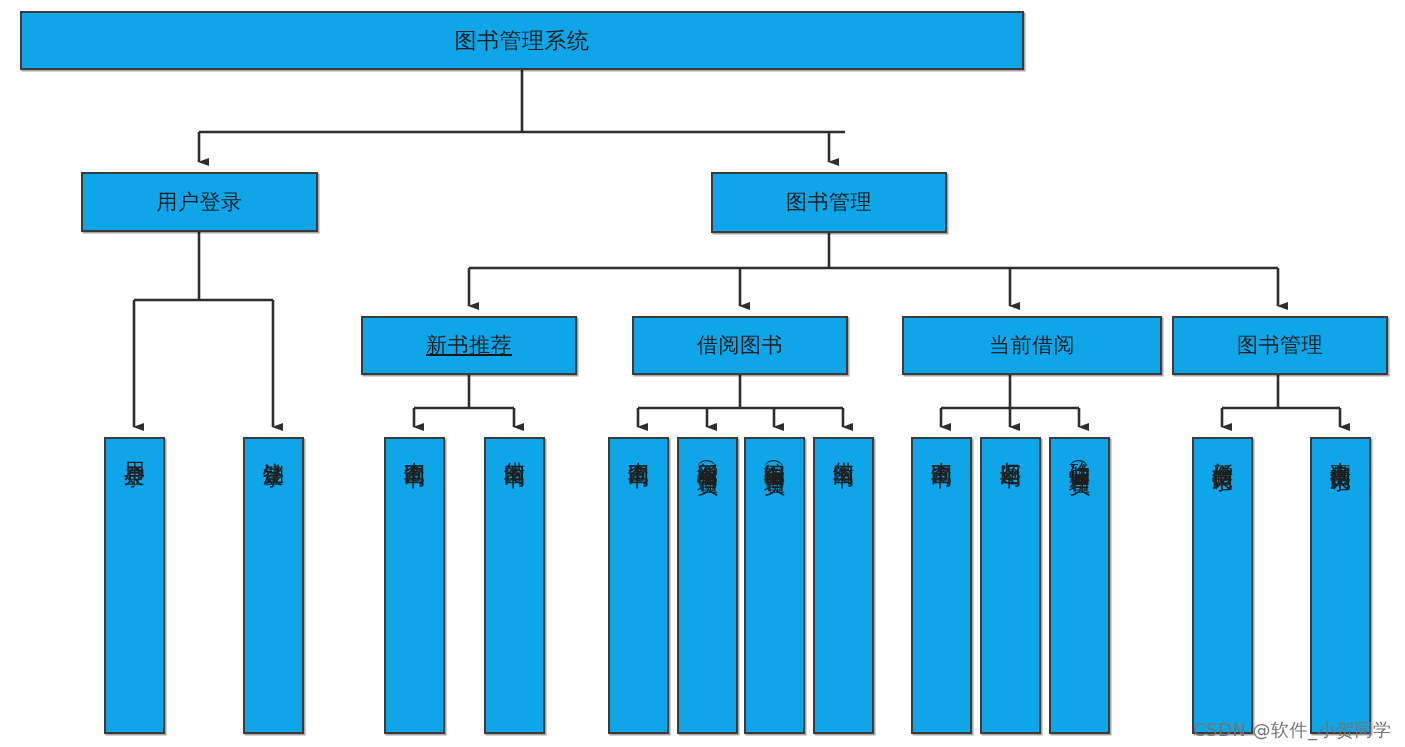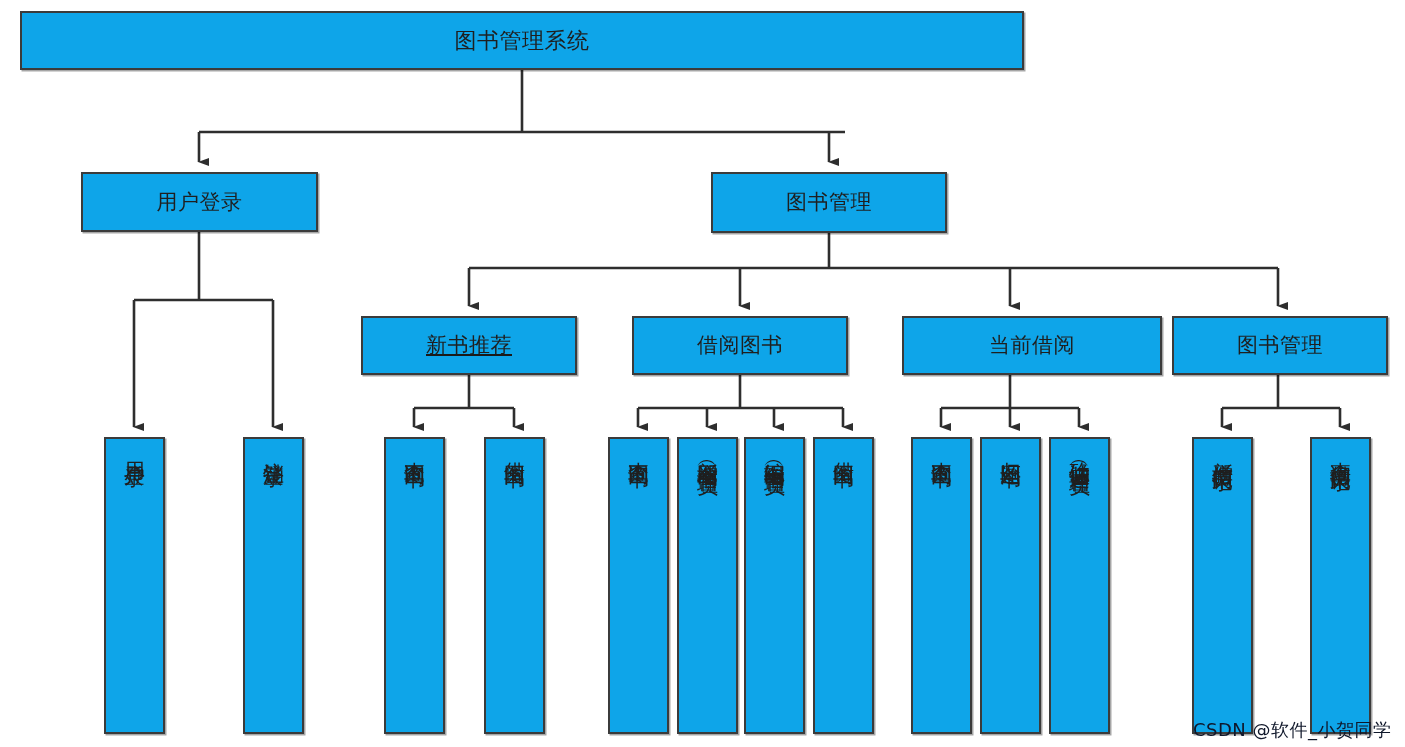--- a/index.html
+++ b/index.html
@@ -61,21 +61,21 @@
     writing-mode: vertical-rl;
     text-orientation: upright;
     font-size: 21px;
     letter-spacing: 2px;
     line-height: 1.05;
     max-height: 100%;
   }
   .watermark {
     position: absolute;
     font-size: 18px;
-    color: #0f172a;
+    color: #737373;
     letter-spacing: 0.5px;
     white-space: nowrap;
     z-index: 3;
     user-select: none;
   }
 </style>
 </head>
 <body>
 
 <div id="canvas">

